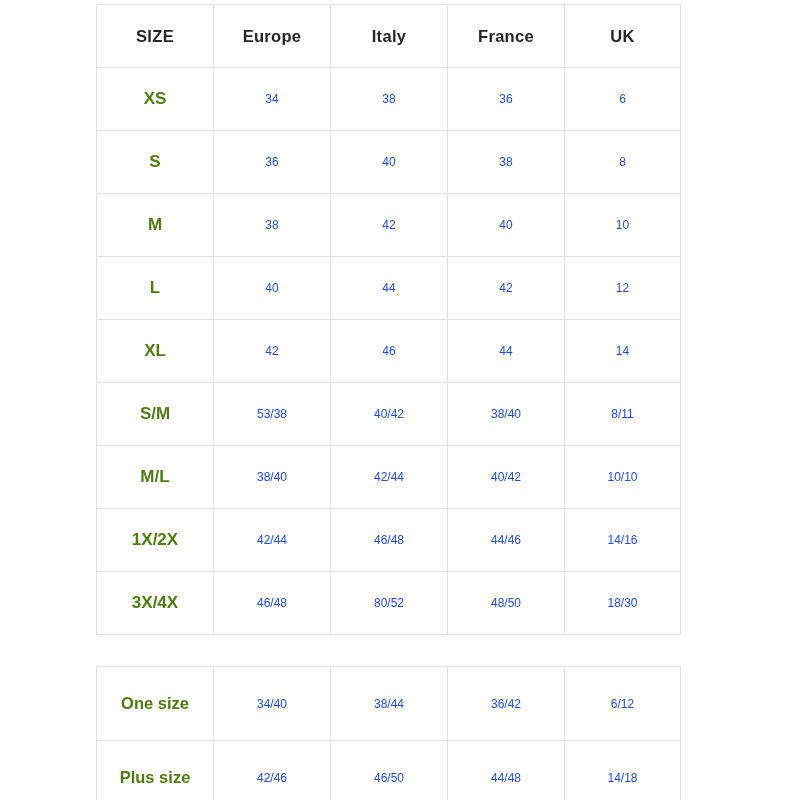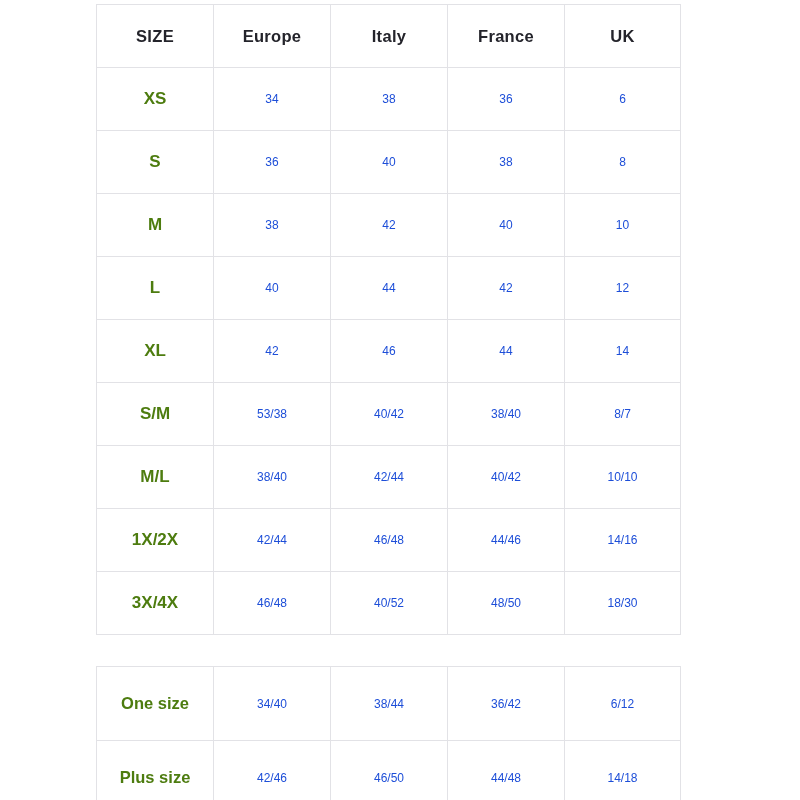--- a/index.html
+++ b/index.html
@@ -127,40 +127,40 @@
           <td class="val">42</td>
           <td class="val">46</td>
           <td class="val">44</td>
           <td class="val">14</td>
         </tr>
         <tr>
           <td class="rowlabel">S/M</td>
           <td class="val">53/38</td>
           <td class="val">40/42</td>
           <td class="val">38/40</td>
-          <td class="val">8/7</td>
+          <td class="val">8/11</td>
         </tr>
         <tr>
           <td class="rowlabel">M/L</td>
           <td class="val">38/40</td>
           <td class="val">42/44</td>
           <td class="val">40/42</td>
           <td class="val">10/10</td>
         </tr>
         <tr>
           <td class="rowlabel">1X/2X</td>
           <td class="val">42/44</td>
           <td class="val">46/48</td>
           <td class="val">44/46</td>
           <td class="val">14/16</td>
         </tr>
         <tr>
           <td class="rowlabel">3X/4X</td>
           <td class="val">46/48</td>
-          <td class="val">40/52</td>
+          <td class="val">80/52</td>
           <td class="val">48/50</td>
           <td class="val">18/30</td>
         </tr>
       </tbody>
     </table>
   </div>
 
   <div class="table-wrap" id="extra-table-wrap">
     <table id="extra-table">
       <colgroup>

